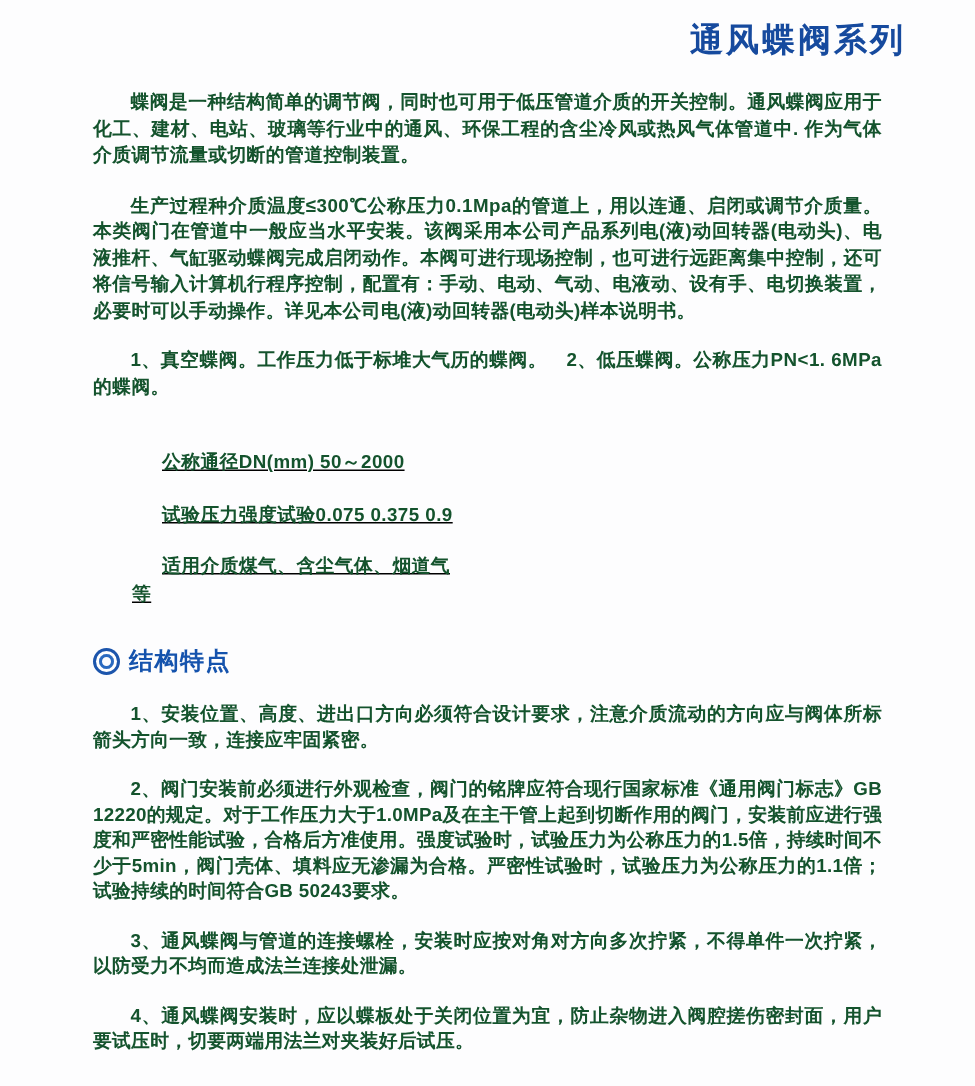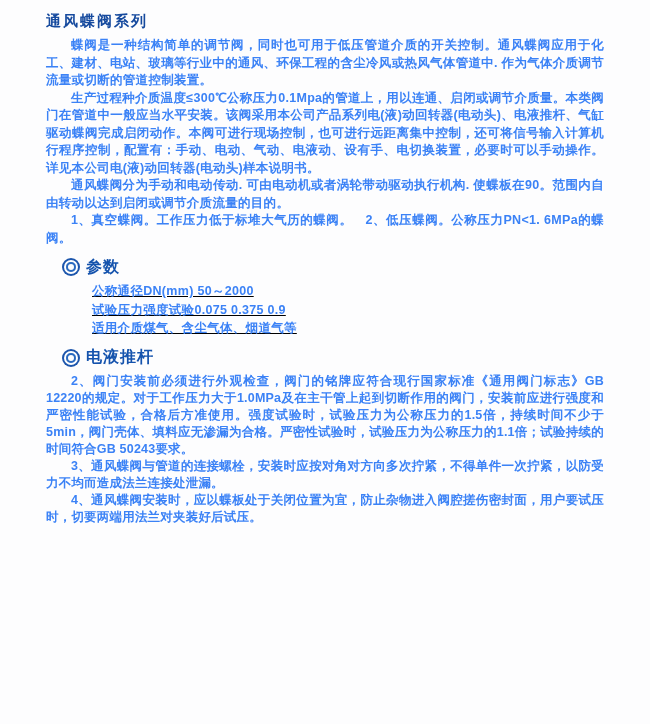--- a/index.html
+++ b/index.html
@@ -9,23 +9,23 @@
     font-family:"Liberation Sans", sans-serif;
     overflow:hidden;
   }
   .page {
     width:650px; height:724px;
     box-sizing:border-box;
     padding:0 46px;
     overflow:hidden;
   }
   .title {
-    margin:12px 0 6px;
-    text-align:left;
-    font-size:15px;
+    margin:12px 0 18px;
+    text-align:right;
+    font-size:22px;
     font-weight:bold;
     color:#164a9e;
     letter-spacing:2px;
   }
   .sec-head {
     margin:9px 0 4px;
     margin-left:16px;
     display:flex;
     align-items:center;
     gap:10px;
@@ -39,25 +39,25 @@
     box-shadow:0 0 0 2px #ffffff, 0 0 0 4px #1c55ac;
     margin-left:4px;
   }
   .sec-title {
     font-size:16px;
     font-weight:bold;
     color:#1553ad;
     letter-spacing:1px;
   }
   .para {
-    margin:0;
+    margin:16px;
     font-size:12.5px;
     line-height:17.5px;
     font-weight:700;
-    color:#3b82f6;
+    color:#14532d;
     text-indent:2em;
     text-align:justify;
     letter-spacing:0.3px;
   }
   .install .para {
     line-height:17px;
     letter-spacing:0.2px;
   }
   .param-grid {
     display:grid;
@@ -78,42 +78,38 @@
 
   <h1 class="title">通风蝶阀系列</h1>
 
   <section class="sec">
     <p class="para">蝶阀是一种结构简单的调节阀，同时也可用于低压管道介质的开关控制。通风蝶阀应用于化工、建材、电站、玻璃等行业中的通风、环保工程的含尘冷风或热风气体管道中. 作为气体介质调节流量或切断的管道控制装置。</p>
     <p class="para">生产过程种介质温度≤300℃公称压力0.1Mpa的管道上，用以连通、启闭或调节介质量。本类阀门在管道中一般应当水平安装。该阀采用本公司产品系列电(液)动回转器(电动头)、电液推杆、气缸驱动蝶阀完成启闭动作。本阀可进行现场控制，也可进行远距离集中控制，还可将信号输入计算机行程序控制，配置有：手动、电动、气动、电液动、设有手、电切换装置，必要时可以手动操作。详见本公司电(液)动回转器(电动头)样本说明书。</p>
   </section>
 
 
   <section class="sec">
-    <p class="para">通风蝶阀分为手动和电动传动. 可由电动机或者涡轮带动驱动执行机构. 使蝶板在90。范围内自由转动以达到启闭或调节介质流量的目的。</p>
     <p class="para">1、真空蝶阀。工作压力低于标堆大气历的蝶阀。　2、低压蝶阀。公称压力PN&lt;1. 6MPa的蝶阀。</p>
   </section>
 
   <section class="sec">
-    <div class="sec-head">
-      <span class="bullet"></span>
-      <span class="sec-title">参数</span>
-    </div>
     <div class="param-grid">
       <div class="param-col">
         <p class="para">公称通径DN(mm)  50～2000</p>
         <p class="para">试验压力强度试验0.075   0.375   0.9</p>
         <p class="para">适用介质煤气、含尘气体、烟道气等</p>
       </div>
     </div>
   </section>
 
   <section class="sec install">
     <div class="sec-head">
       <span class="bullet"></span>
-      <span class="sec-title">电液推杆</span>
+      <span class="sec-title">结构特点</span>
     </div>
+    <p class="para">1、安装位置、高度、进出口方向必须符合设计要求，注意介质流动的方向应与阀体所标箭头方向一致，连接应牢固紧密。</p>
     <p class="para">2、阀门安装前必须进行外观检查，阀门的铭牌应符合现行国家标准《通用阀门标志》GB 12220的规定。对于工作压力大于1.0MPa及在主干管上起到切断作用的阀门，安装前应进行强度和严密性能试验，合格后方准使用。强度试验时，试验压力为公称压力的1.5倍，持续时间不少于5min，阀门壳体、填料应无渗漏为合格。严密性试验时，试验压力为公称压力的1.1倍；试验持续的时间符合GB 50243要求。</p>
     <p class="para">3、通风蝶阀与管道的连接螺栓，安装时应按对角对方向多次拧紧，不得单件一次拧紧，以防受力不均而造成法兰连接处泄漏。</p>
     <p class="para">4、通风蝶阀安装时，应以蝶板处于关闭位置为宜，防止杂物进入阀腔搓伤密封面，用户要试压时，切要两端用法兰对夹装好后试压。</p>
 
   </section>
 
 </div>
 
 </body></html>

